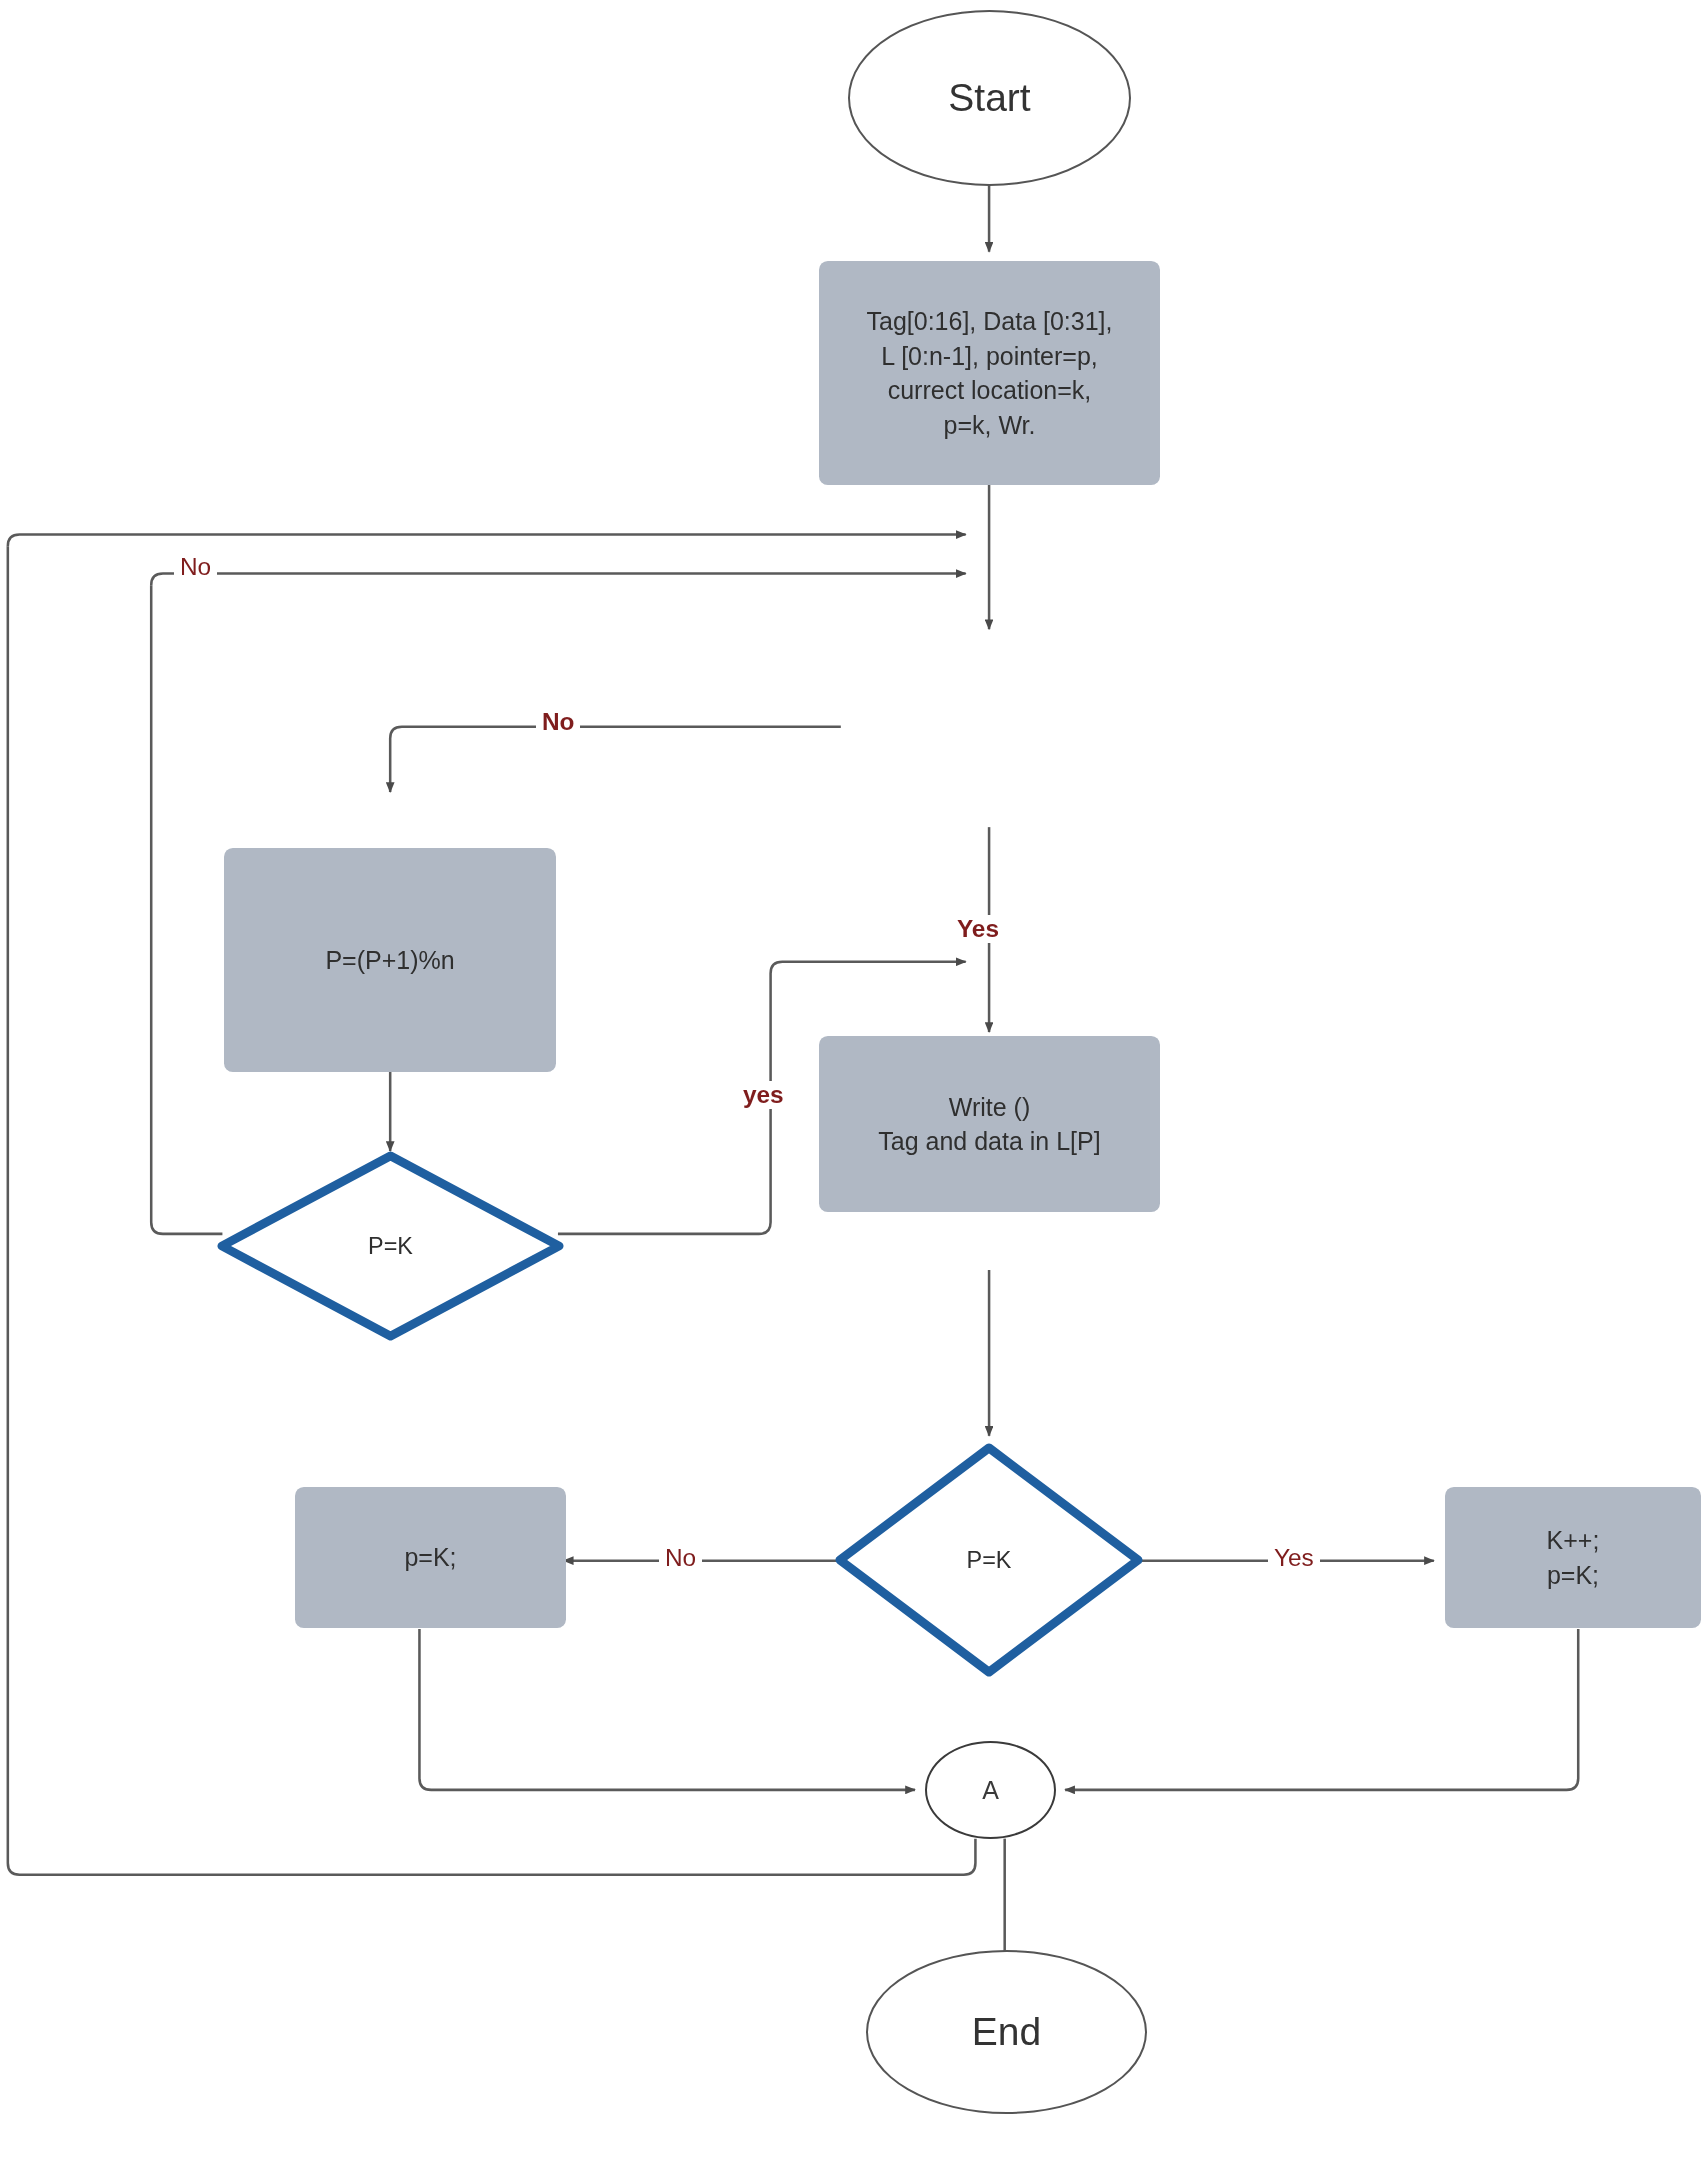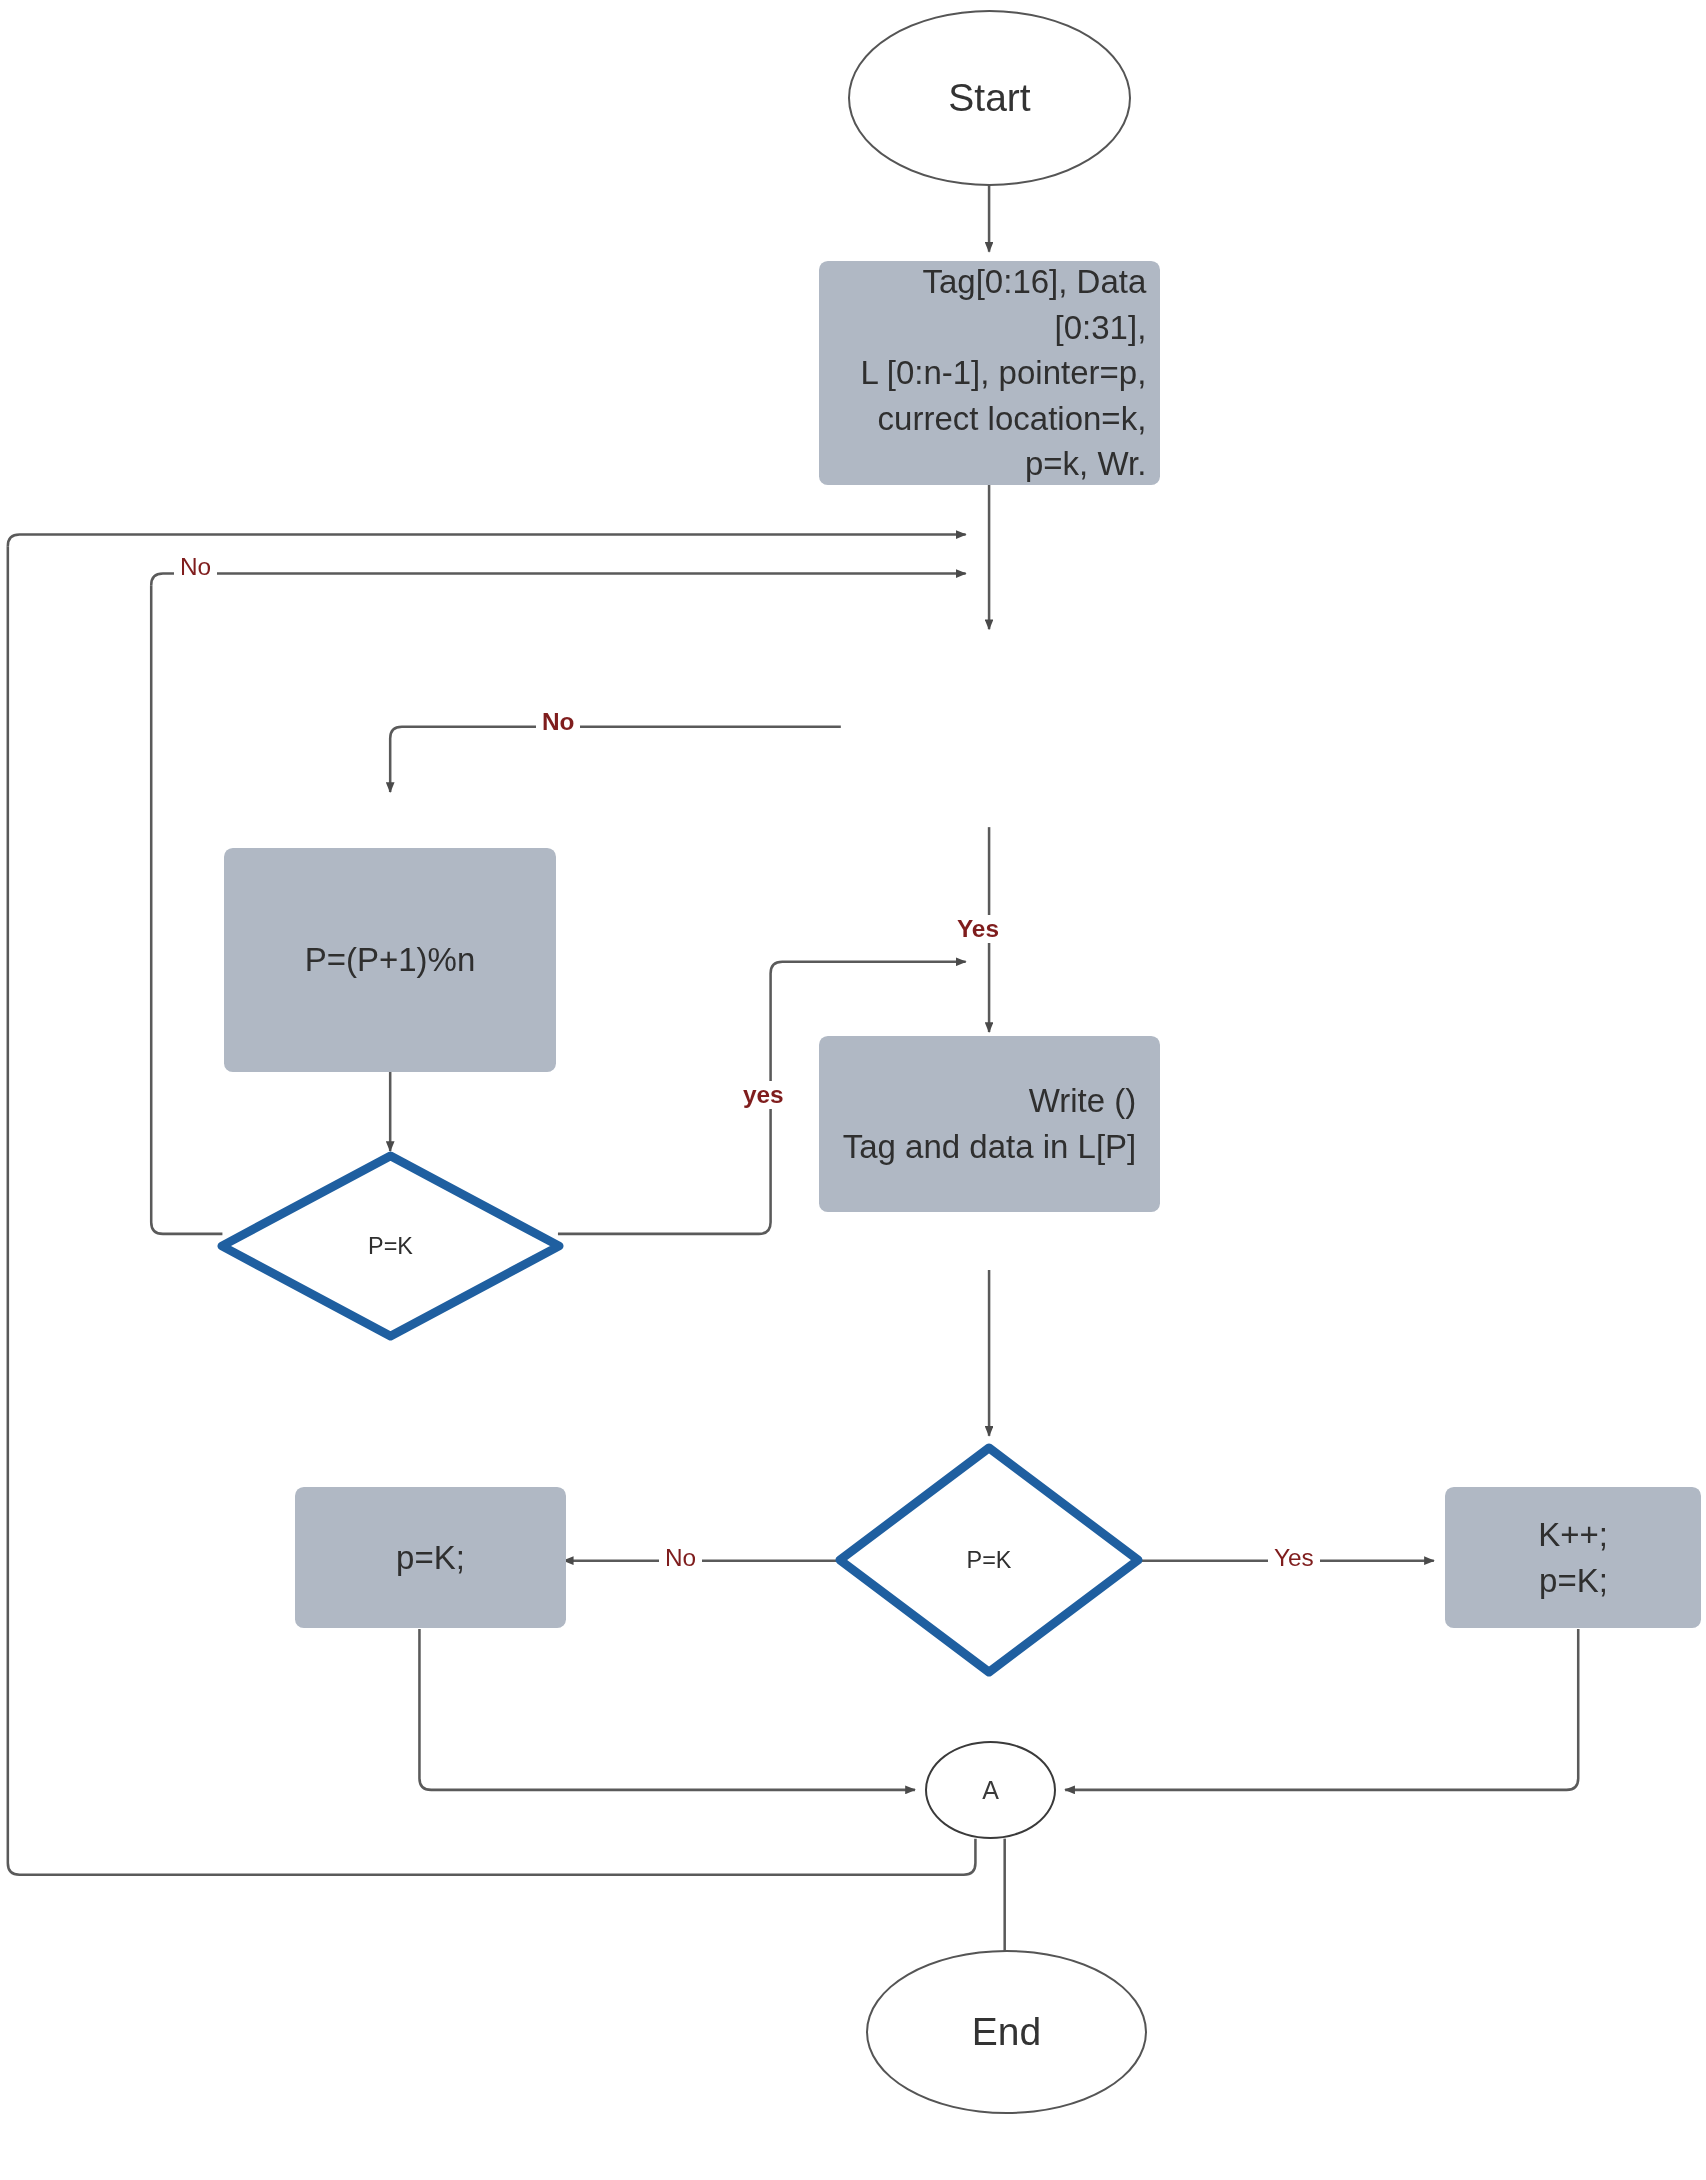--- a/index.html
+++ b/index.html
@@ -28,21 +28,20 @@
     display: flex;
     align-items: center;
     justify-content: center;
     text-align: center;
     color: #2b2b2b;
     z-index: 2;
   }
   .node-text {
     white-space: pre-line;
     line-height: 1.38;
-    text-align: right;
   }
 
   
   .terminal {
     border: 2.9px solid #555555;
     border-radius: 50%;
     background: #ffffff;
     font-size: 39px;
     color: #333333;
   }
@@ -53,21 +52,21 @@
     border-radius: 50%;
     background: #ffffff;
     font-size: 25px;
     color: #3a3a3a;
   }
 
   
   .process {
     background: #b0b8c4;
     border-radius: 8.8px;
-    font-size: 33px;
+    font-size: 25px;
     color: #2f2f2f;
   }
 
   
   .decision {
     background: transparent;
   }
   .decision .dia-svg {
     position: absolute;
     left: 0;

